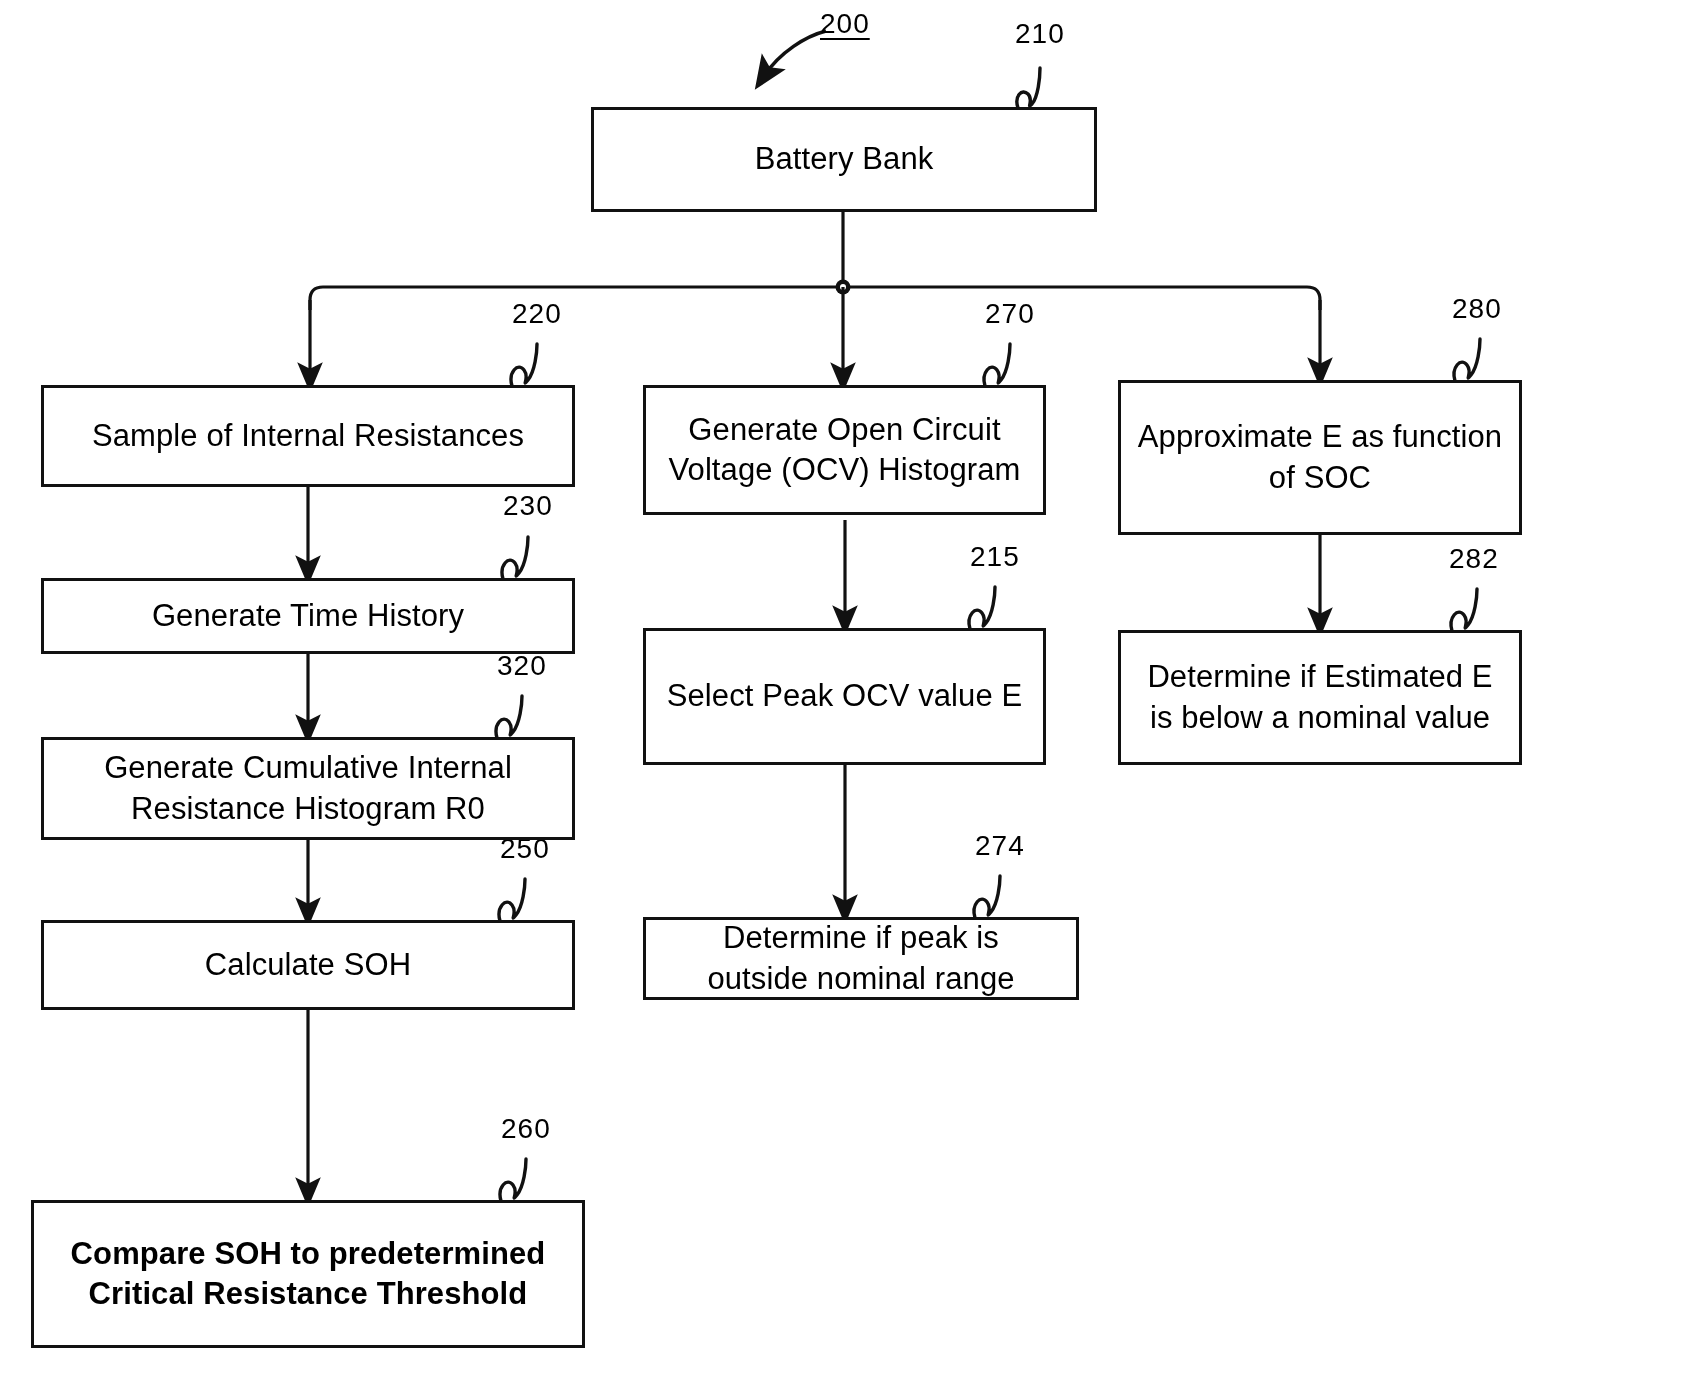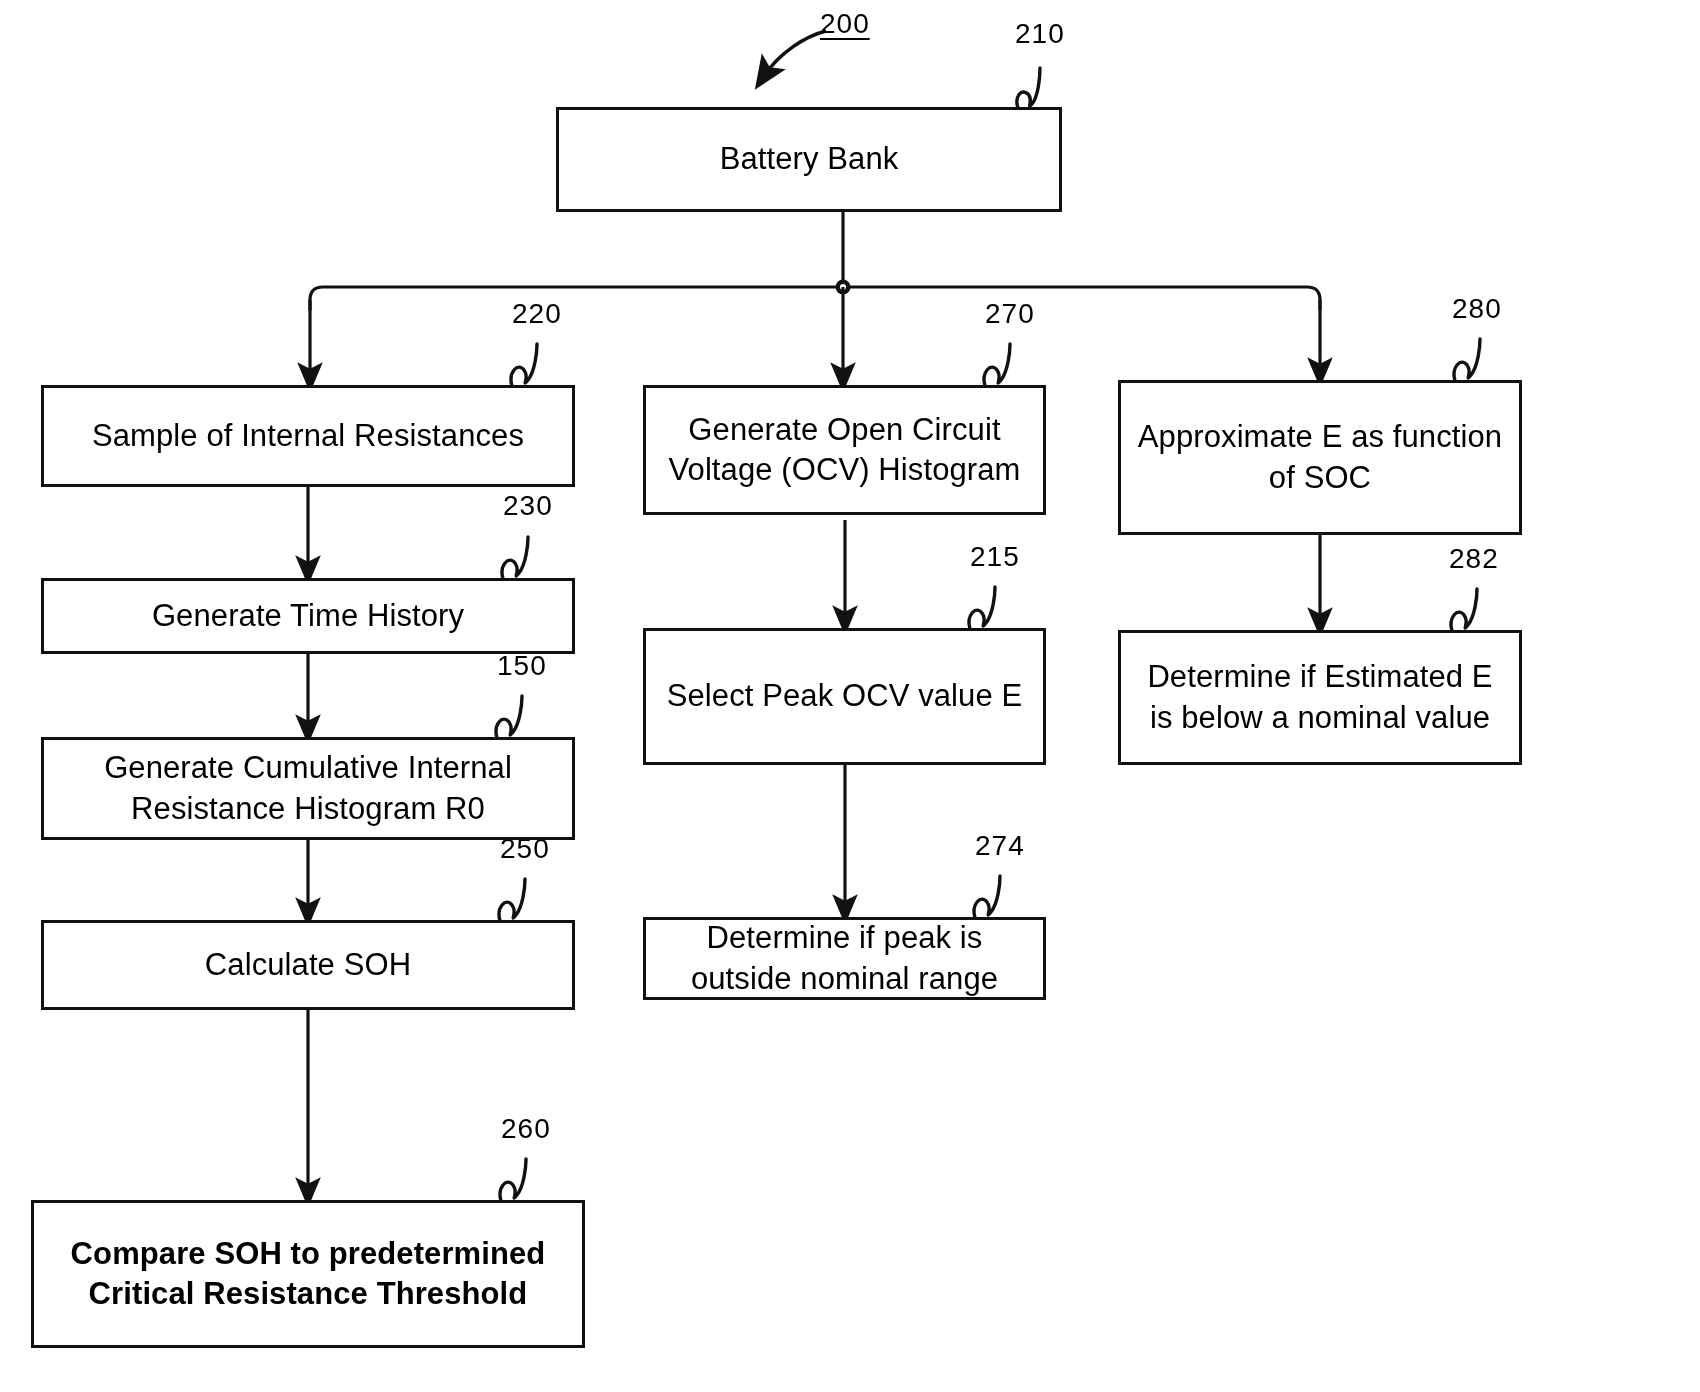--- a/index.html
+++ b/index.html
@@ -70,30 +70,30 @@
       <path d="M975,918 C971,904 981,894 987,902 C993,910 984,920 991,912 C998,903 1000,884 1000,876"></path>
       <path d="M1455,381 C1451,367 1461,357 1467,365 C1473,373 1464,383 1471,375 C1478,366 1480,347 1480,339"></path>
       <path d="M1452,631 C1448,617 1458,607 1464,615 C1470,623 1461,633 1468,625 C1475,616 1477,597 1477,589"></path>
     </g>
   </svg>
 
   <div class="ref underlined" style="left:820px;top:8px;">200</div>
   <div class="ref" style="left:1015px;top:18px;">210</div>
   <div class="ref" style="left:512px;top:298px;">220</div>
   <div class="ref" style="left:503px;top:490px;">230</div>
-  <div class="ref" style="left:497px;top:650px;">150</div>
+  <div class="ref" style="left:497px;top:650px;">320</div>
   <div class="ref" style="left:500px;top:833px;">250</div>
   <div class="ref" style="left:501px;top:1113px;">260</div>
   <div class="ref" style="left:985px;top:298px;">270</div>
   <div class="ref" style="left:970px;top:541px;">215</div>
   <div class="ref" style="left:975px;top:830px;">274</div>
   <div class="ref" style="left:1452px;top:293px;">280</div>
   <div class="ref" style="left:1449px;top:543px;">282</div>
 
-  <div class="node" style="left:556px;top:107px;width:506px;height:105px;">
+  <div class="node" style="left:591px;top:107px;width:506px;height:105px;">
     <span class="nodetext">Battery Bank</span>
   </div>
 
   <div class="node" style="left:41px;top:385px;width:534px;height:102px;">
     <span class="nodetext">Sample of Internal Resistances</span>
   </div>
 
   <div class="node" style="left:41px;top:578px;width:534px;height:76px;">
     <span class="nodetext">Generate Time History</span>
   </div>
@@ -120,21 +120,21 @@
     <span class="nodetext">
       <span>Generate Open Circuit</span><br>
       <span>Voltage (OCV) Histogram</span>
     </span>
   </div>
 
   <div class="node" style="left:643px;top:628px;width:403px;height:137px;">
     <span class="nodetext">Select Peak OCV value E</span>
   </div>
 
-  <div class="node" style="left:643px;top:917px;width:403px;height:83px;justify-content:center;">
+  <div class="node" style="left:643px;top:917px;width:436px;height:83px;justify-content:center;">
     <span class="nodetext">
       <span>Determine if peak is</span><br>
       <span>outside nominal range</span>
     </span>
   </div>
 
   <div class="node" style="left:1118px;top:380px;width:404px;height:155px;">
     <span class="nodetext">
       <span>Approximate E as function</span><br>
       <span>of SOC</span>

